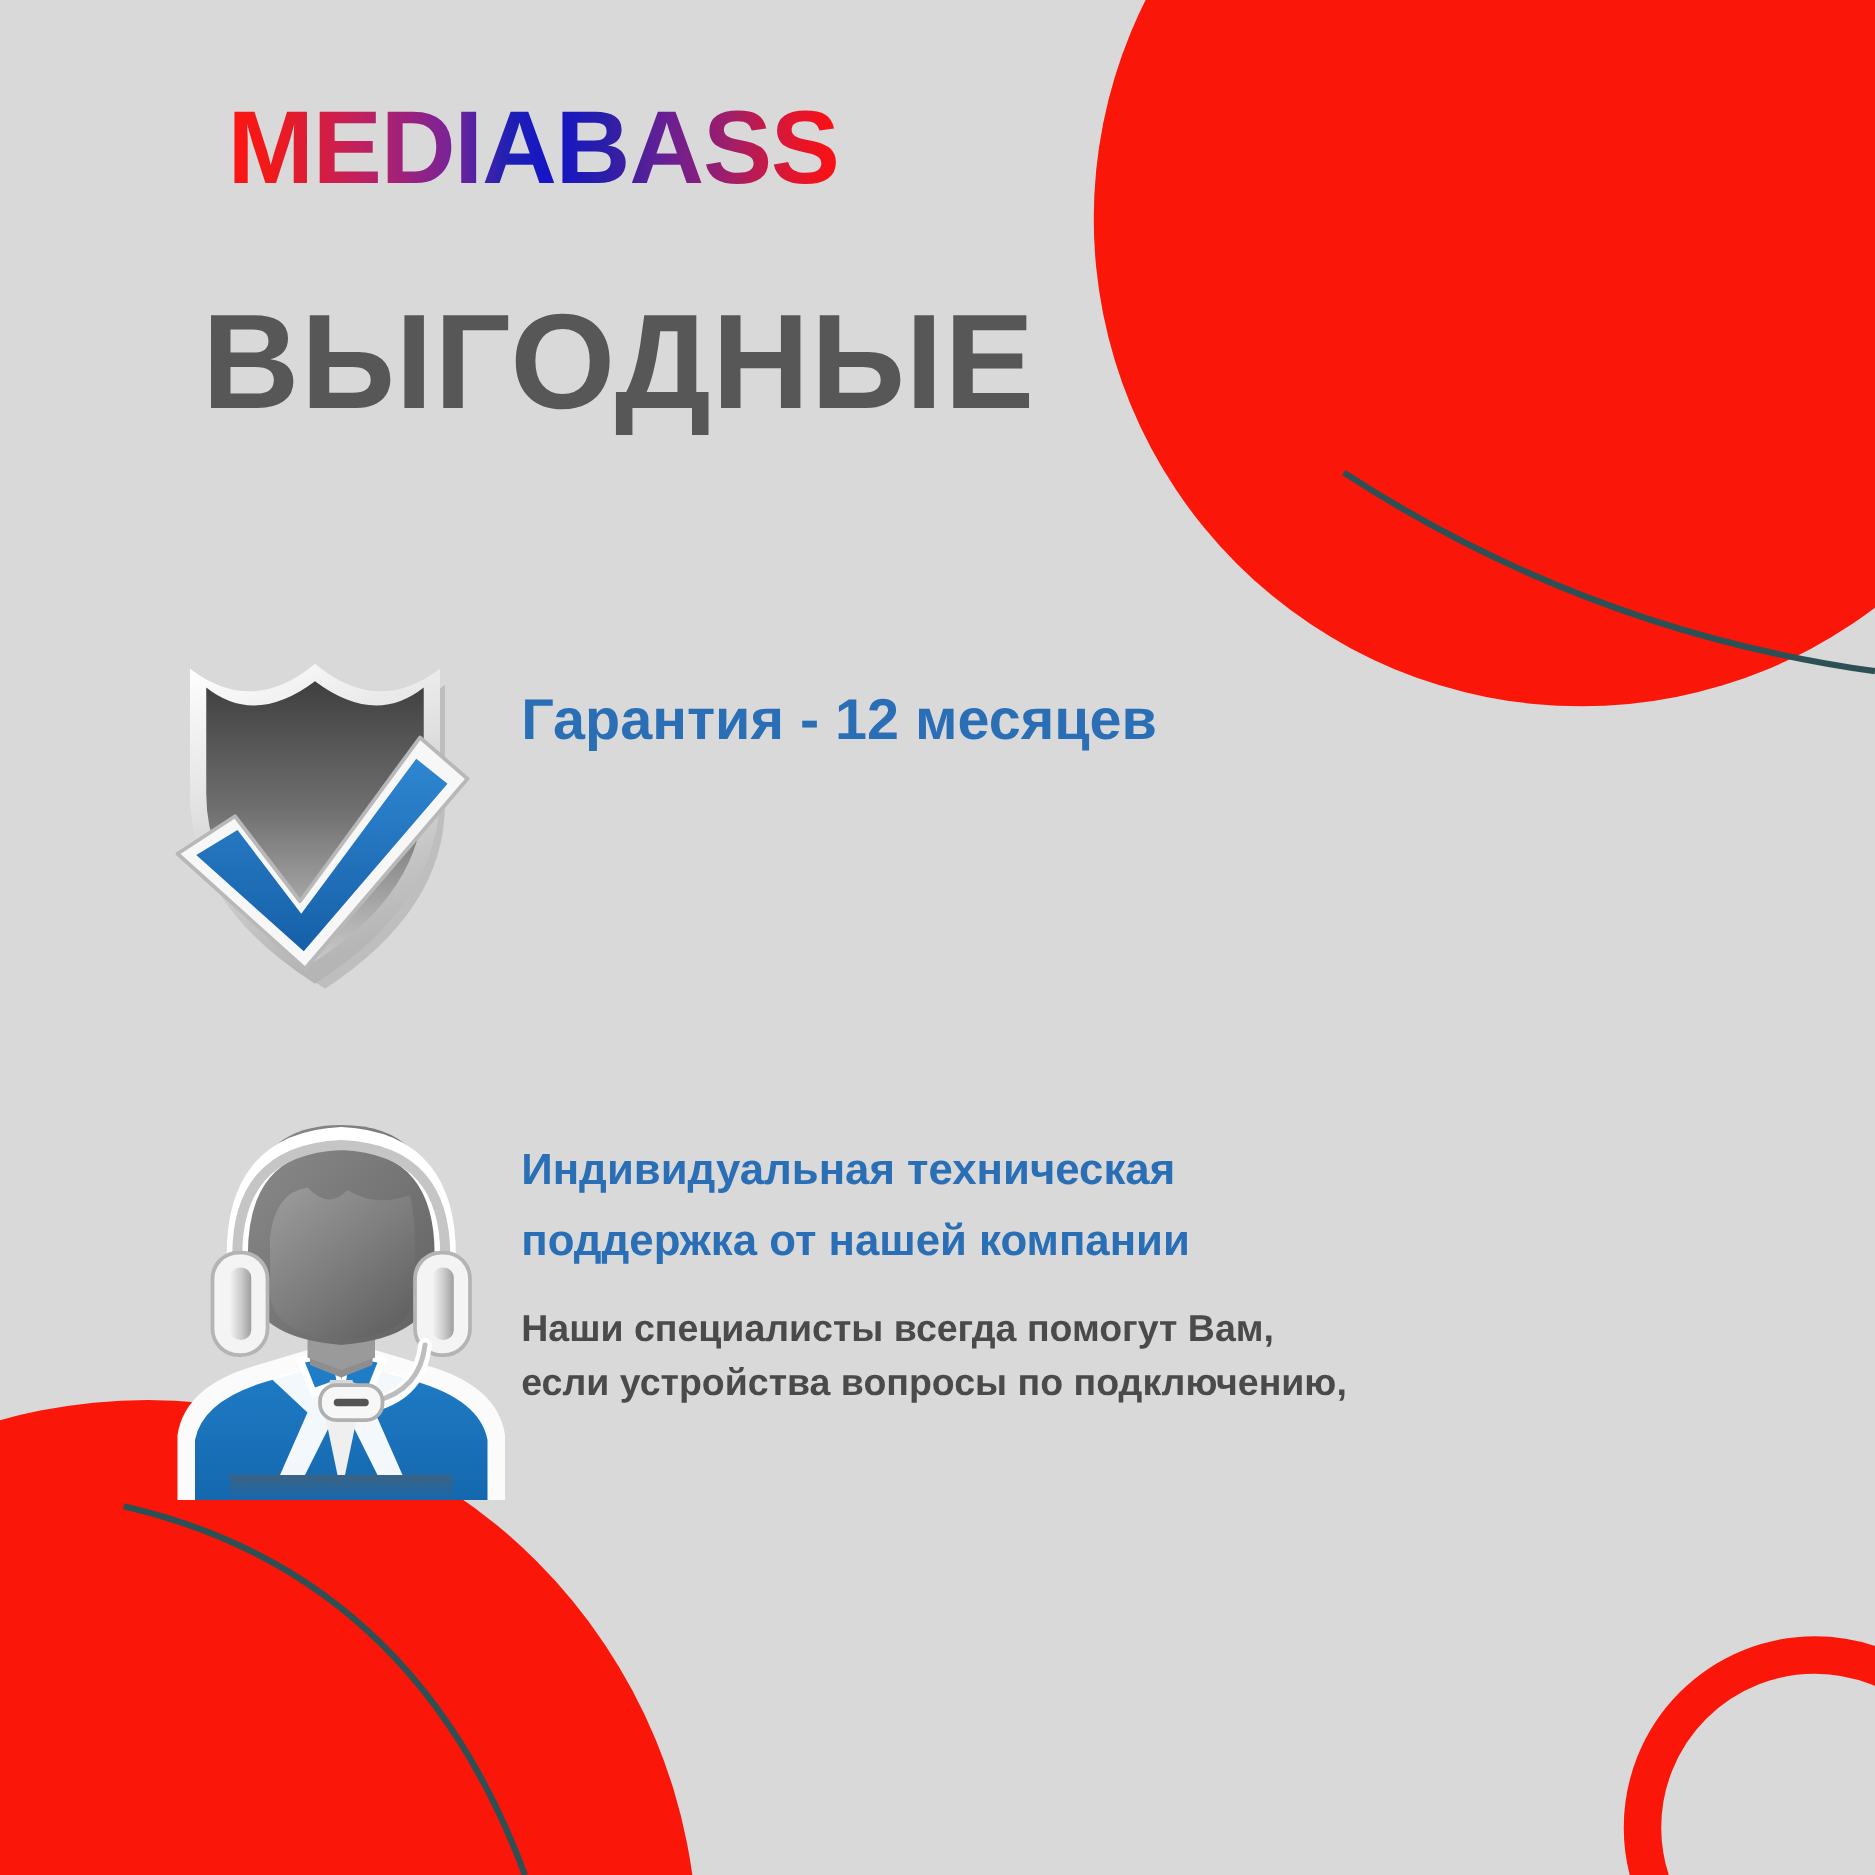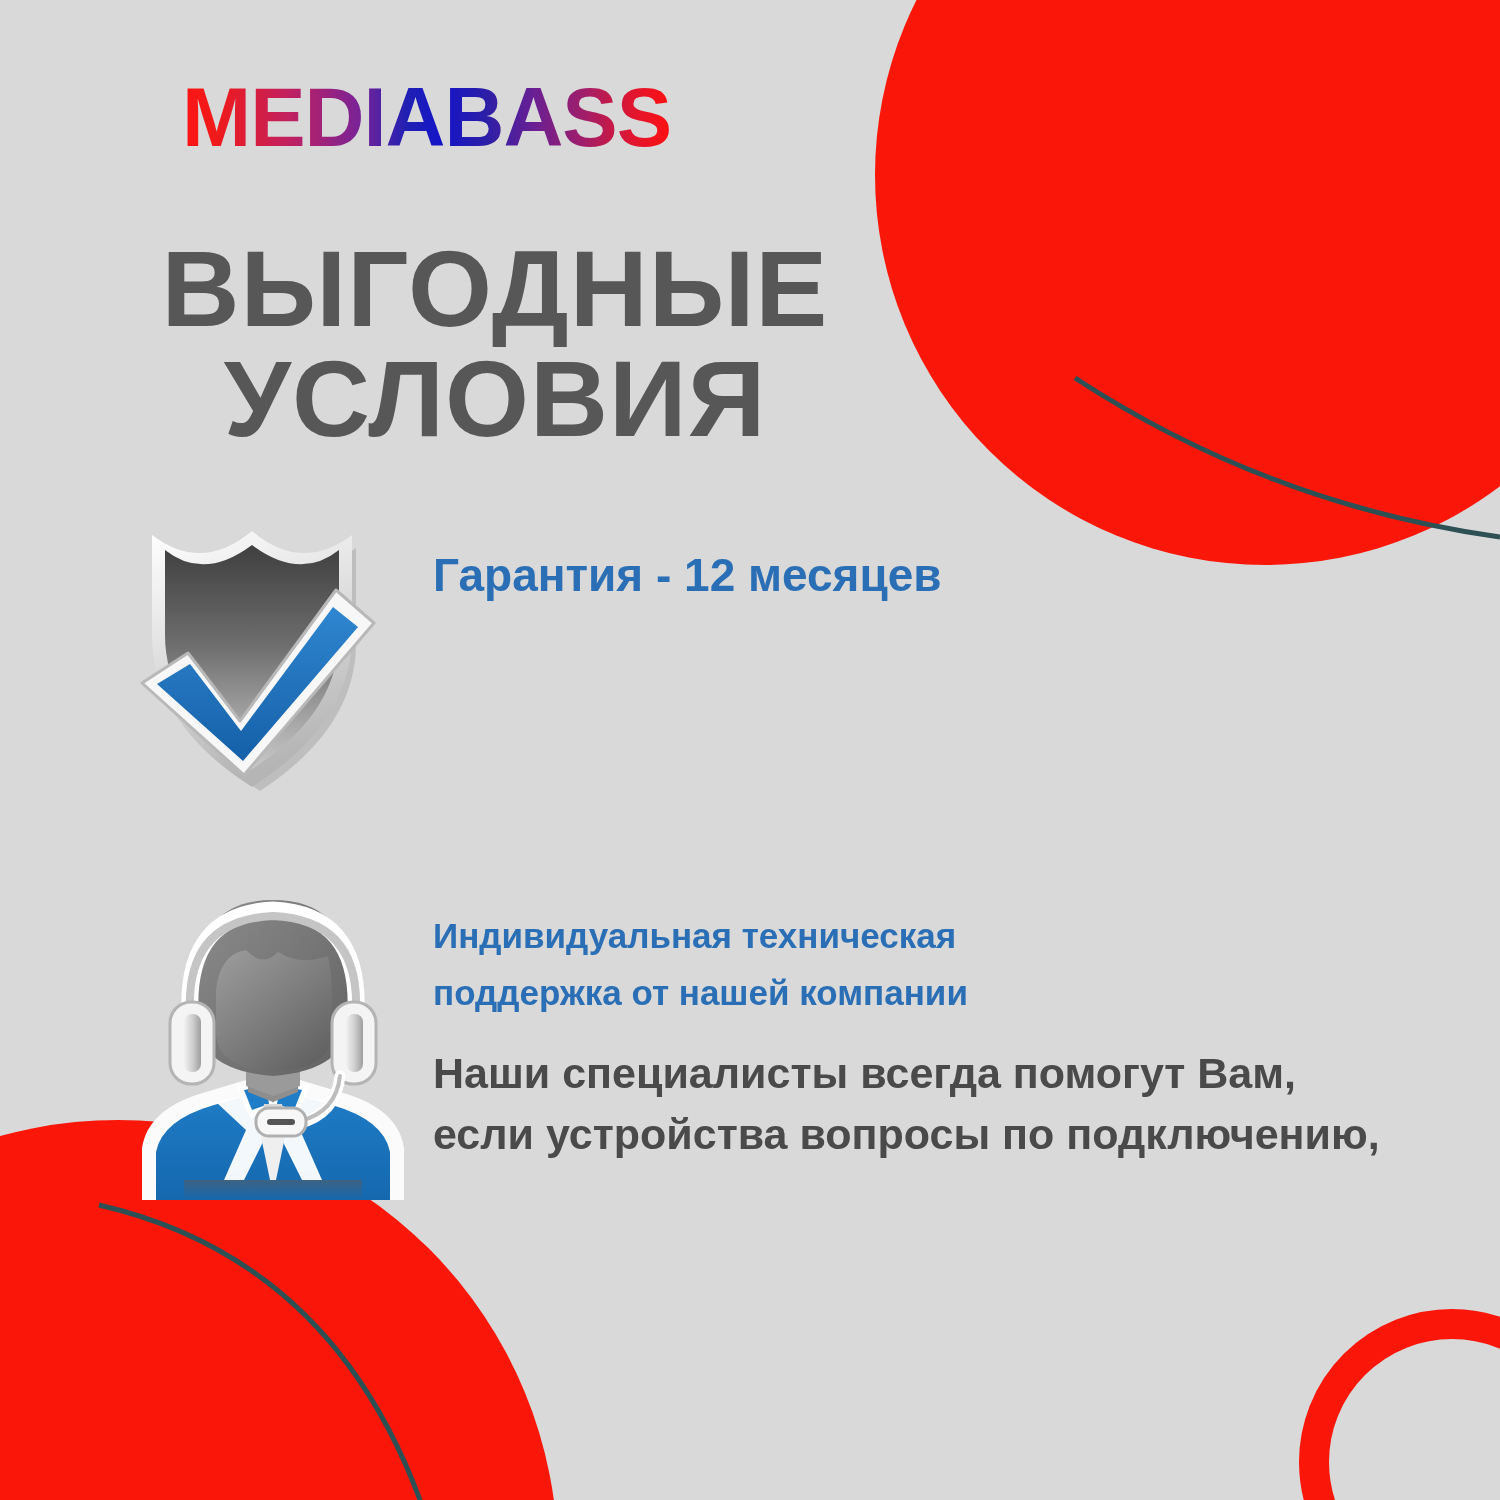--- a/index.html
+++ b/index.html
@@ -85,21 +85,21 @@
   #feature-warranty { top: 515px; }
   #feature-support  { top: 880px; }
 
   .feature-icon {
     position: absolute;
     left: 128px;
     top: 0;
   }
   .feature-text {
     position: absolute;
-    left: 433px;
+    left: 417px;
     top: 0;
     width: 1030px;
   }
 
   .feature-heading {
     color: #2a6fb5;
     font-weight: bold;
     margin: 0;
   }
   #heading-warranty {
@@ -117,21 +117,21 @@
     color: #4a4a4a;
     font-weight: bold;
     margin: 0;
   }
   #body-warranty {
     font-size: 39px;
     line-height: 1.45;
     padding-top: 38px;
   }
   #body-support {
-    font-size: 43px;
+    font-size: 30px;
     line-height: 1.42;
     padding-top: 22px;
   }
 </style>
 </head>
 <body>
 
 <div id="poster">
 
   <svg id="decor" viewBox="0 0 1500 1500" width="1500" height="1500" xmlns="http://www.w3.org/2000/svg">
@@ -186,21 +186,20 @@
 
     <path d="M 99 1205 Q 330 1258 420 1500" fill="none" stroke="#2d5055" stroke-width="5"></path>
 
     <circle cx="1452" cy="1462" r="138" fill="none" stroke="#fa1709" stroke-width="30"></circle>
   </svg>
 
   <div class="logo">MEDIABASS</div>
 
   <h1 class="title">
     <span>ВЫГОДНЫЕ</span>
-    <span class="ln2">УСЛОВИЯ</span>
   </h1>
 
   <div class="feature" id="feature-warranty">
 
     <div class="feature-icon">
       <svg width="250" height="285" viewBox="0 0 250 285" xmlns="http://www.w3.org/2000/svg">
 
         <path d="M 30 25 Q 78 60 126 22 Q 174 60 222 25 L 222 120 Q 222 205 126 268 Q 30 205 30 120 Z" fill="#8d8d8d" opacity="0.35" transform="translate(6,8)"></path>
 
         <path d="M 24 20 Q 74 58 124 16 Q 174 58 224 20 L 224 120 Q 224 208 124 272 Q 24 208 24 120 Z" fill="url(#shieldRim)"></path>

